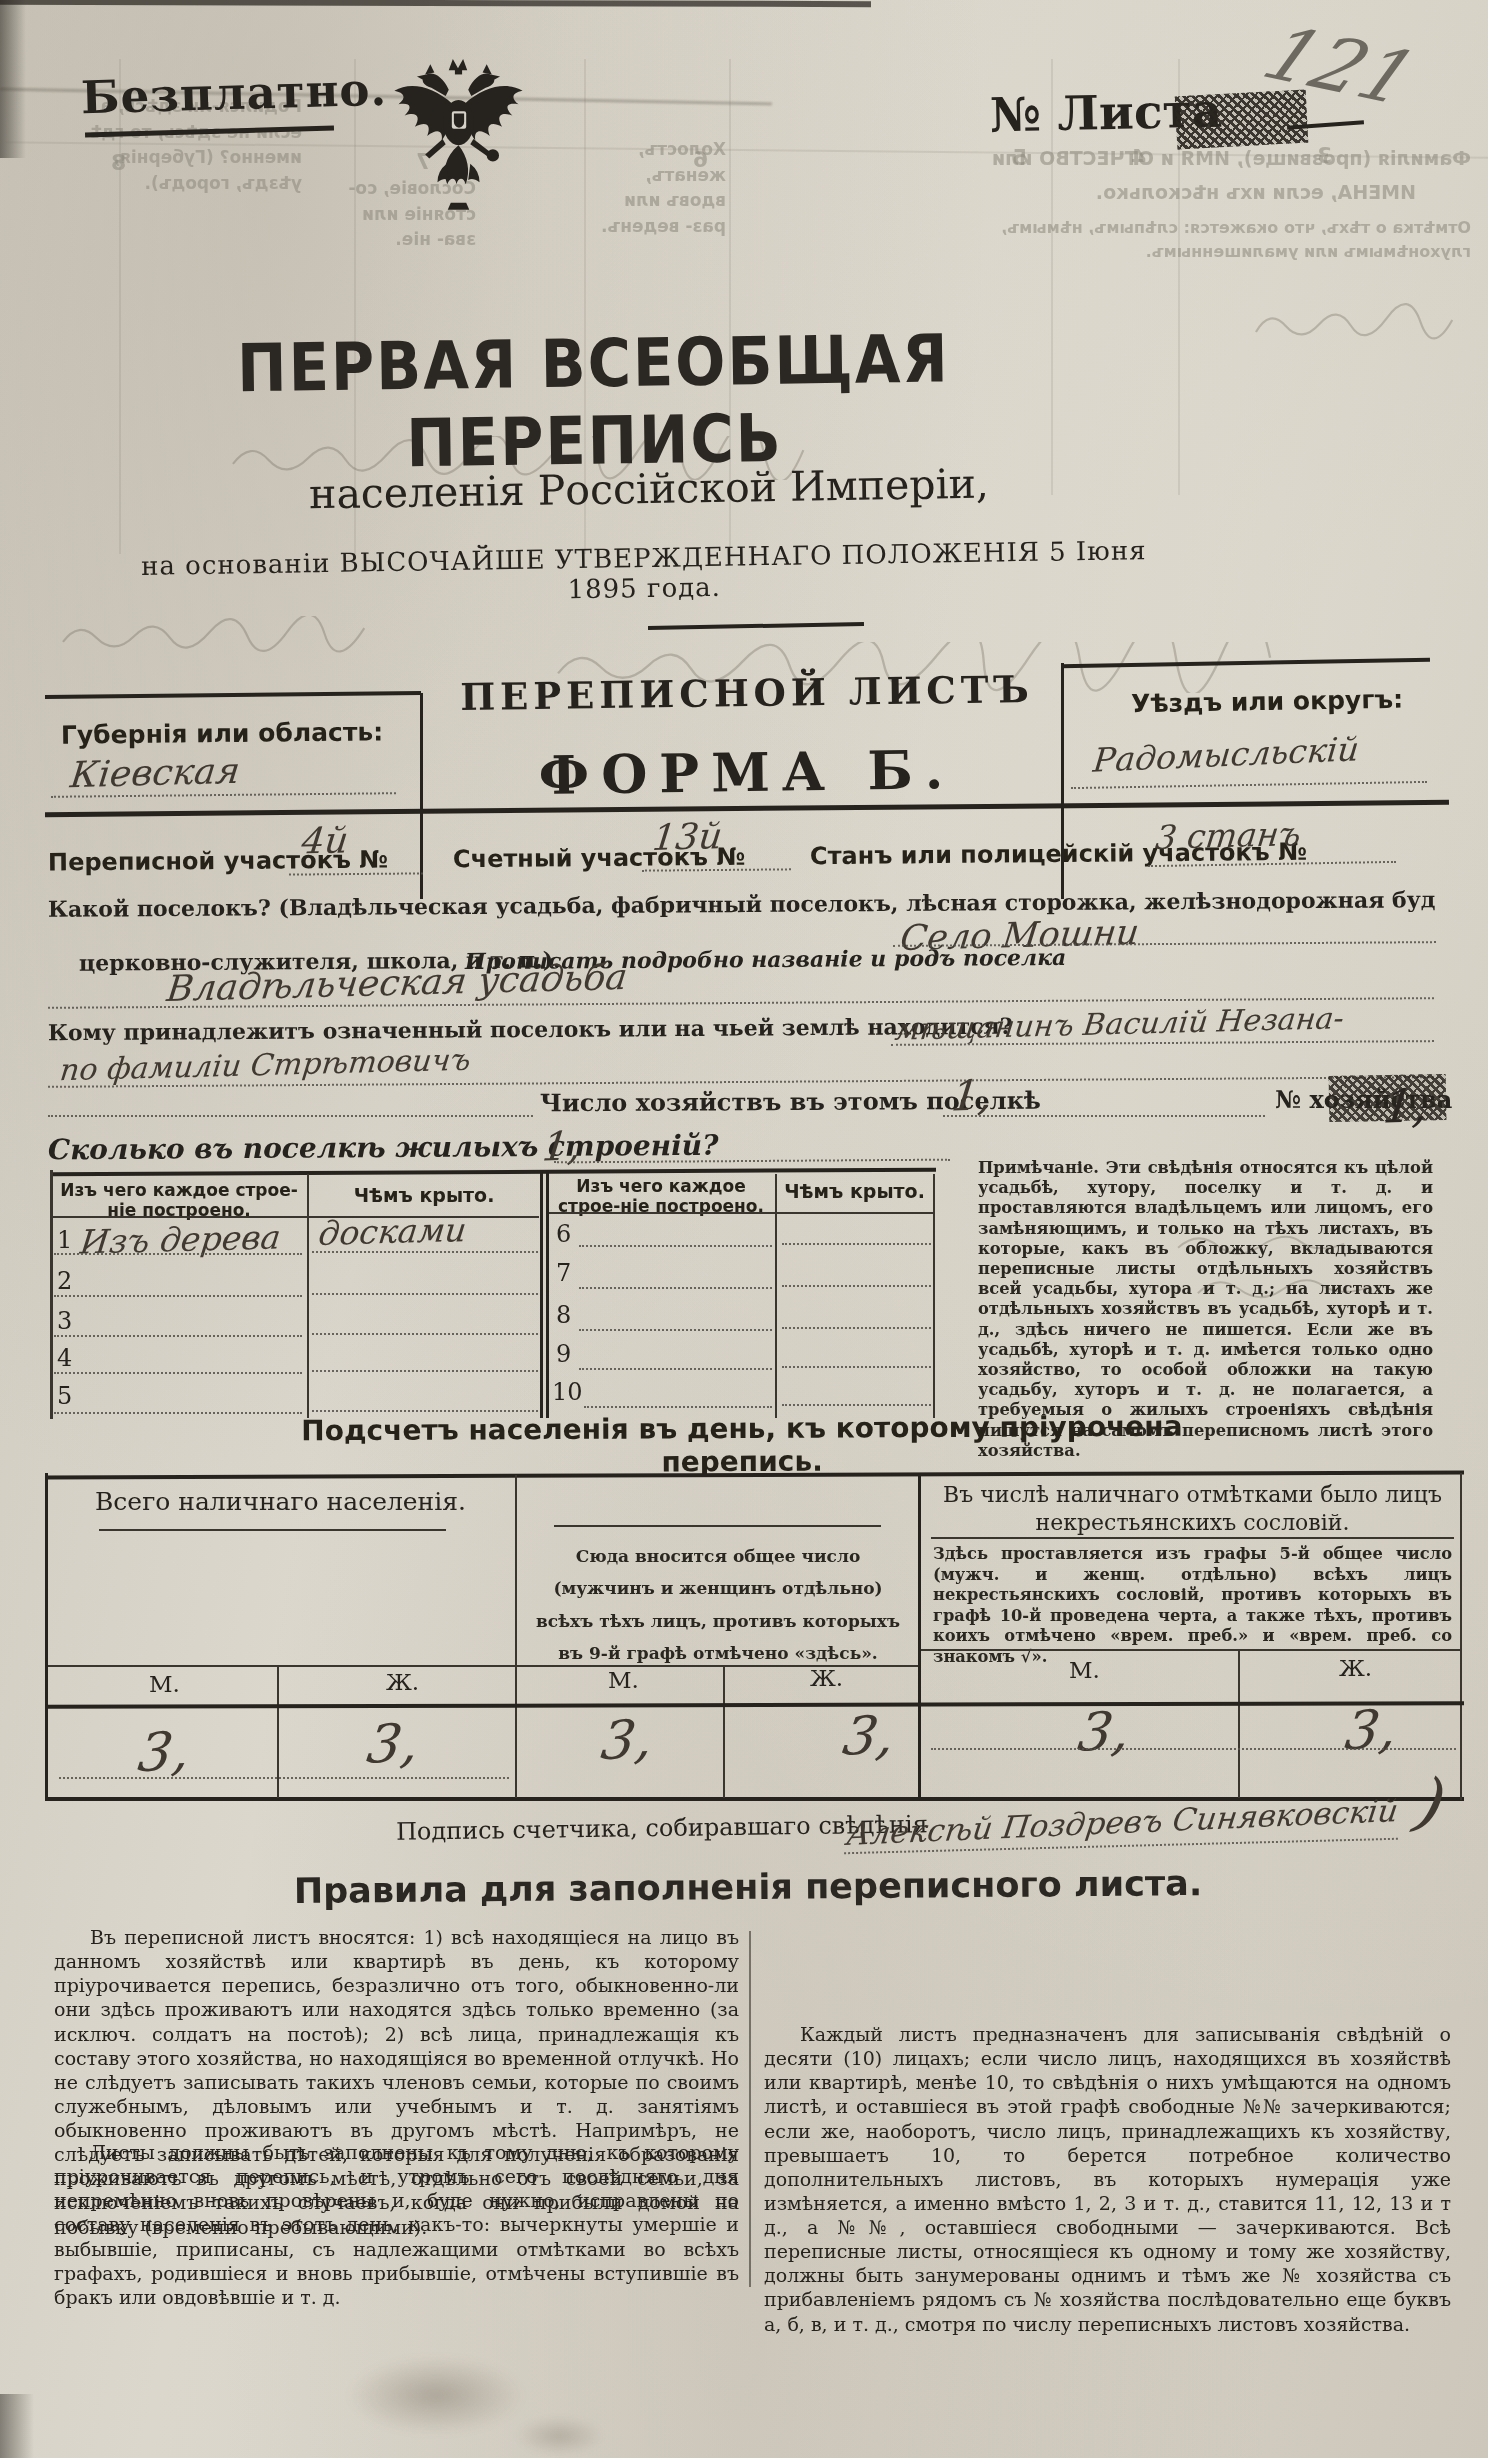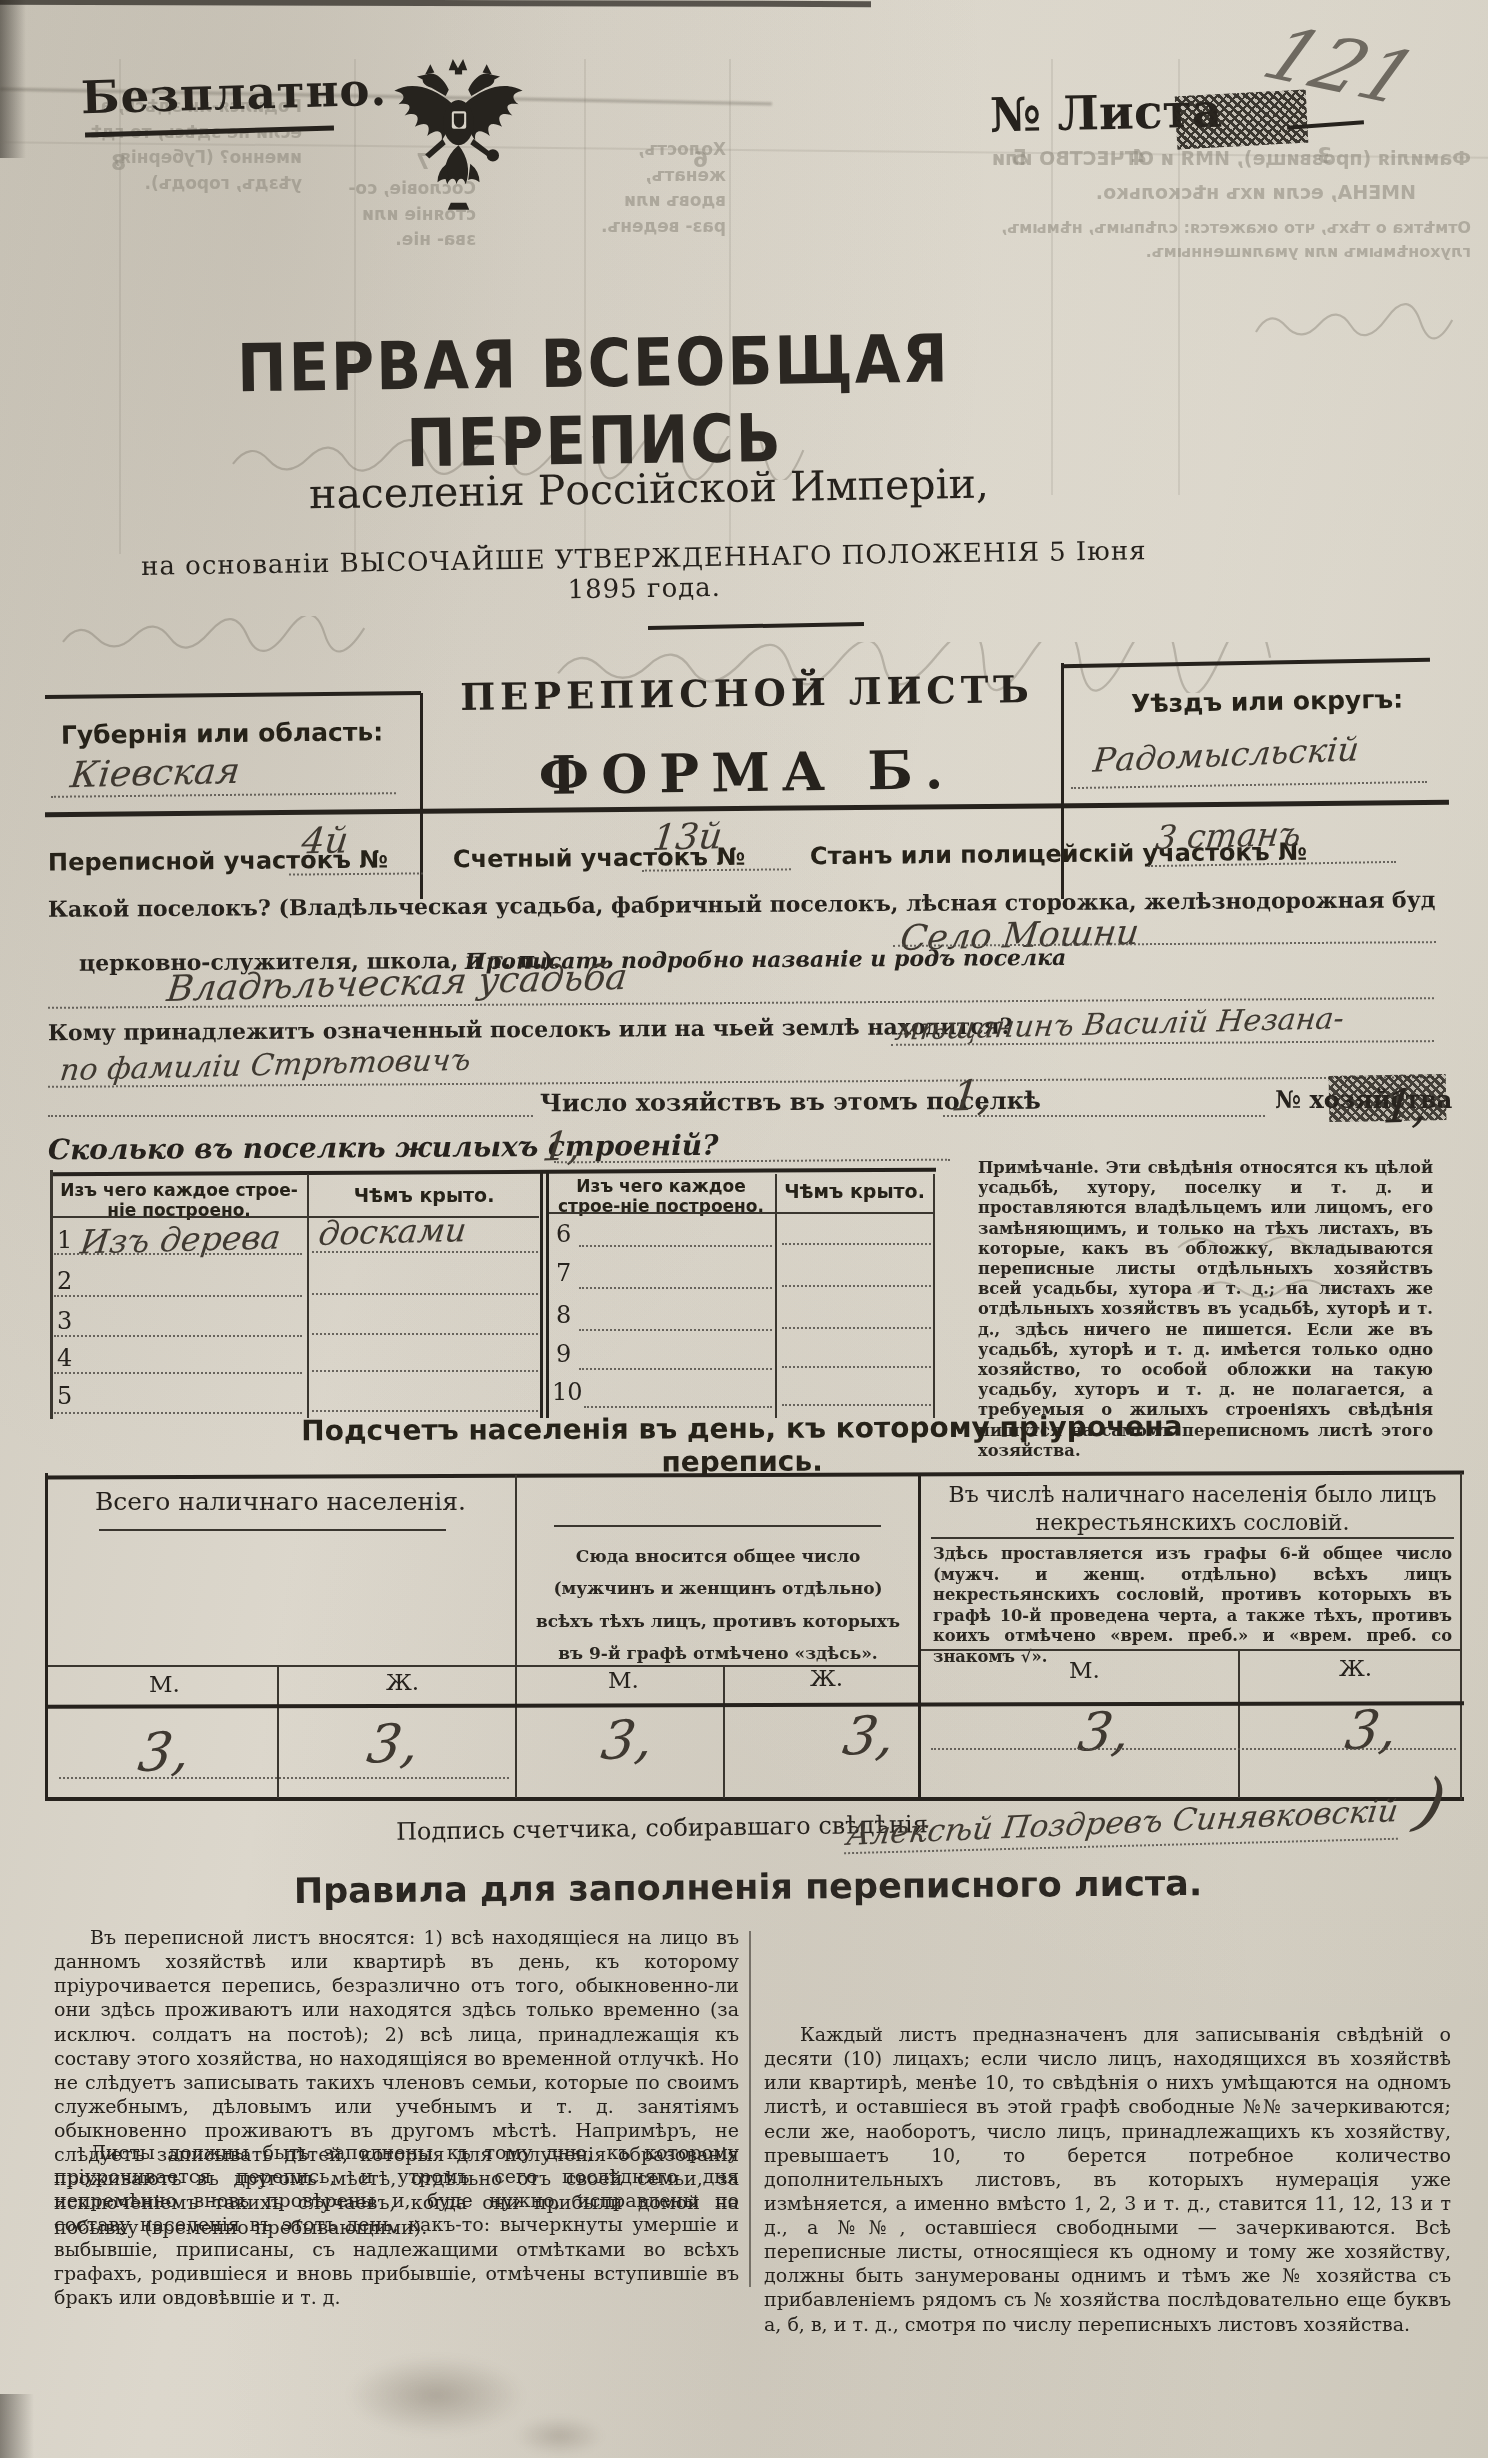--- a/index.html
+++ b/index.html
@@ -230,23 +230,23 @@
   <div class="abs thin" style="left:277px;top:1667px;width:1.5px;height:131px;"></div>
   <div class="abs thin" style="left:723px;top:1667px;width:1.5px;height:131px;"></div>
   <div class="abs thin" style="left:1238px;top:1651px;width:1.5px;height:147px;"></div>
 
   <div class="abs ctr" style="left:57px;top:1487px;width:447px;font-size:25px;">Всего наличнаго населенія.</div>
   <div class="abs thin" style="left:99px;top:1529px;width:347px;height:1.5px;"></div>
 
   <div class="abs thin" style="left:554px;top:1525px;width:327px;height:1.5px;"></div>
   <div class="abs ctr" style="left:525px;top:1540px;width:386px;font-size:17px;line-height:1.9;font-weight:bold;color:#2a2620;">Сюда вносится общее число (мужчинъ и женщинъ отдѣльно) всѣхъ тѣхъ лицъ, противъ которыхъ въ 9-й графѣ отмѣчено «здѣсь».</div>
 
-  <div class="abs ctr" style="left:931px;top:1481px;width:523px;font-size:22px;line-height:1.25;">Въ числѣ наличнаго населенія было лицъ некрестьянскихъ сословій.</div>
+  <div class="abs ctr" style="left:931px;top:1481px;width:523px;font-size:22px;line-height:1.25;">Въ числѣ наличнаго отмѣтками было лицъ некрестьянскихъ сословій.</div>
   <div class="abs thin" style="left:931px;top:1537px;width:523px;height:1.5px;"></div>
-  <div class="abs just" style="left:933px;top:1544px;width:519px;font-size:16.3px;line-height:1.26;font-weight:bold;color:#2a2620;">Здѣсь проставляется изъ графы 6-й общее число (мужч. и женщ. отдѣльно) всѣхъ лицъ некрестьянскихъ сословій, противъ которыхъ въ графѣ 10-й проведена черта, а также тѣхъ, противъ коихъ отмѣчено «врем. преб.» и «врем. преб. со знакомъ √».</div>
+  <div class="abs just" style="left:933px;top:1544px;width:519px;font-size:16.3px;line-height:1.26;font-weight:bold;color:#2a2620;">Здѣсь проставляется изъ графы 5-й общее число (мужч. и женщ. отдѣльно) всѣхъ лицъ некрестьянскихъ сословій, противъ которыхъ въ графѣ 10-й проведена черта, а также тѣхъ, противъ коихъ отмѣчено «врем. преб.» и «врем. преб. со знакомъ √».</div>
 
   <div class="abs thin" style="left:48px;top:1665px;width:467px;height:1.5px;"></div>
   <div class="abs thin" style="left:517px;top:1665px;width:401px;height:1.5px;"></div>
   <div class="abs thin" style="left:921px;top:1649px;width:540px;height:1.5px;"></div>
 
   <span class="abs" style="left:149px;top:1671px;font-size:23px;">М.</span>
   <span class="abs" style="left:386px;top:1669px;font-size:23px;">Ж.</span>
   <span class="abs" style="left:608px;top:1667px;font-size:23px;">М.</span>
   <span class="abs" style="left:810px;top:1665px;font-size:23px;">Ж.</span>
   <span class="abs" style="left:1069px;top:1657px;font-size:23px;">М.</span>

